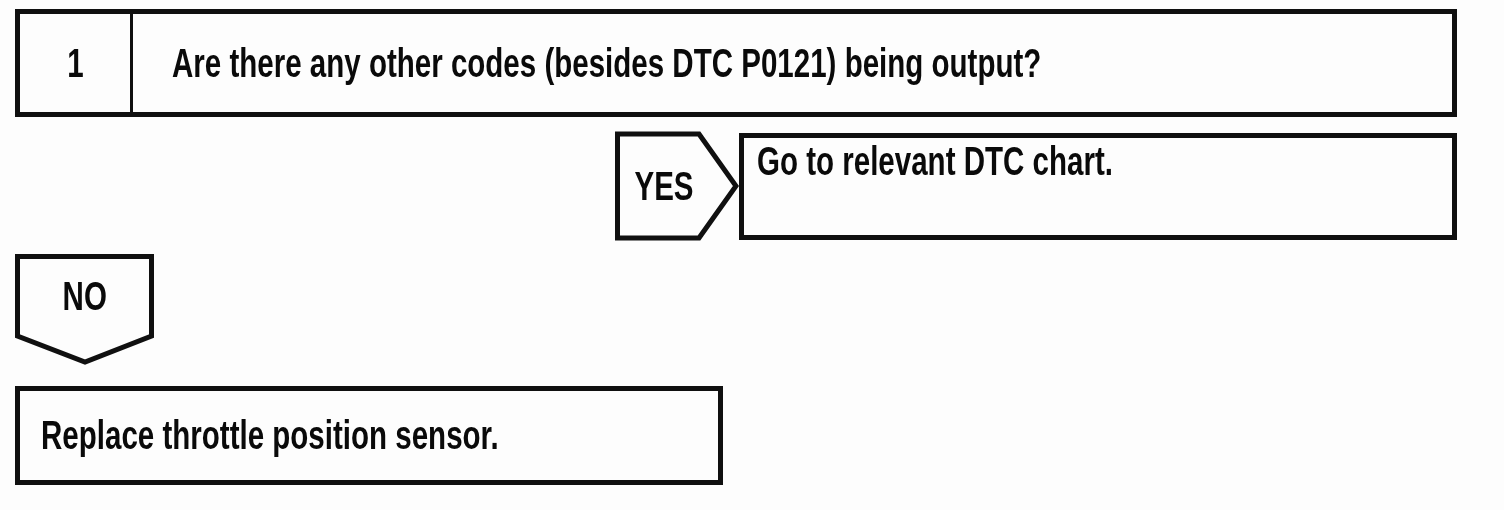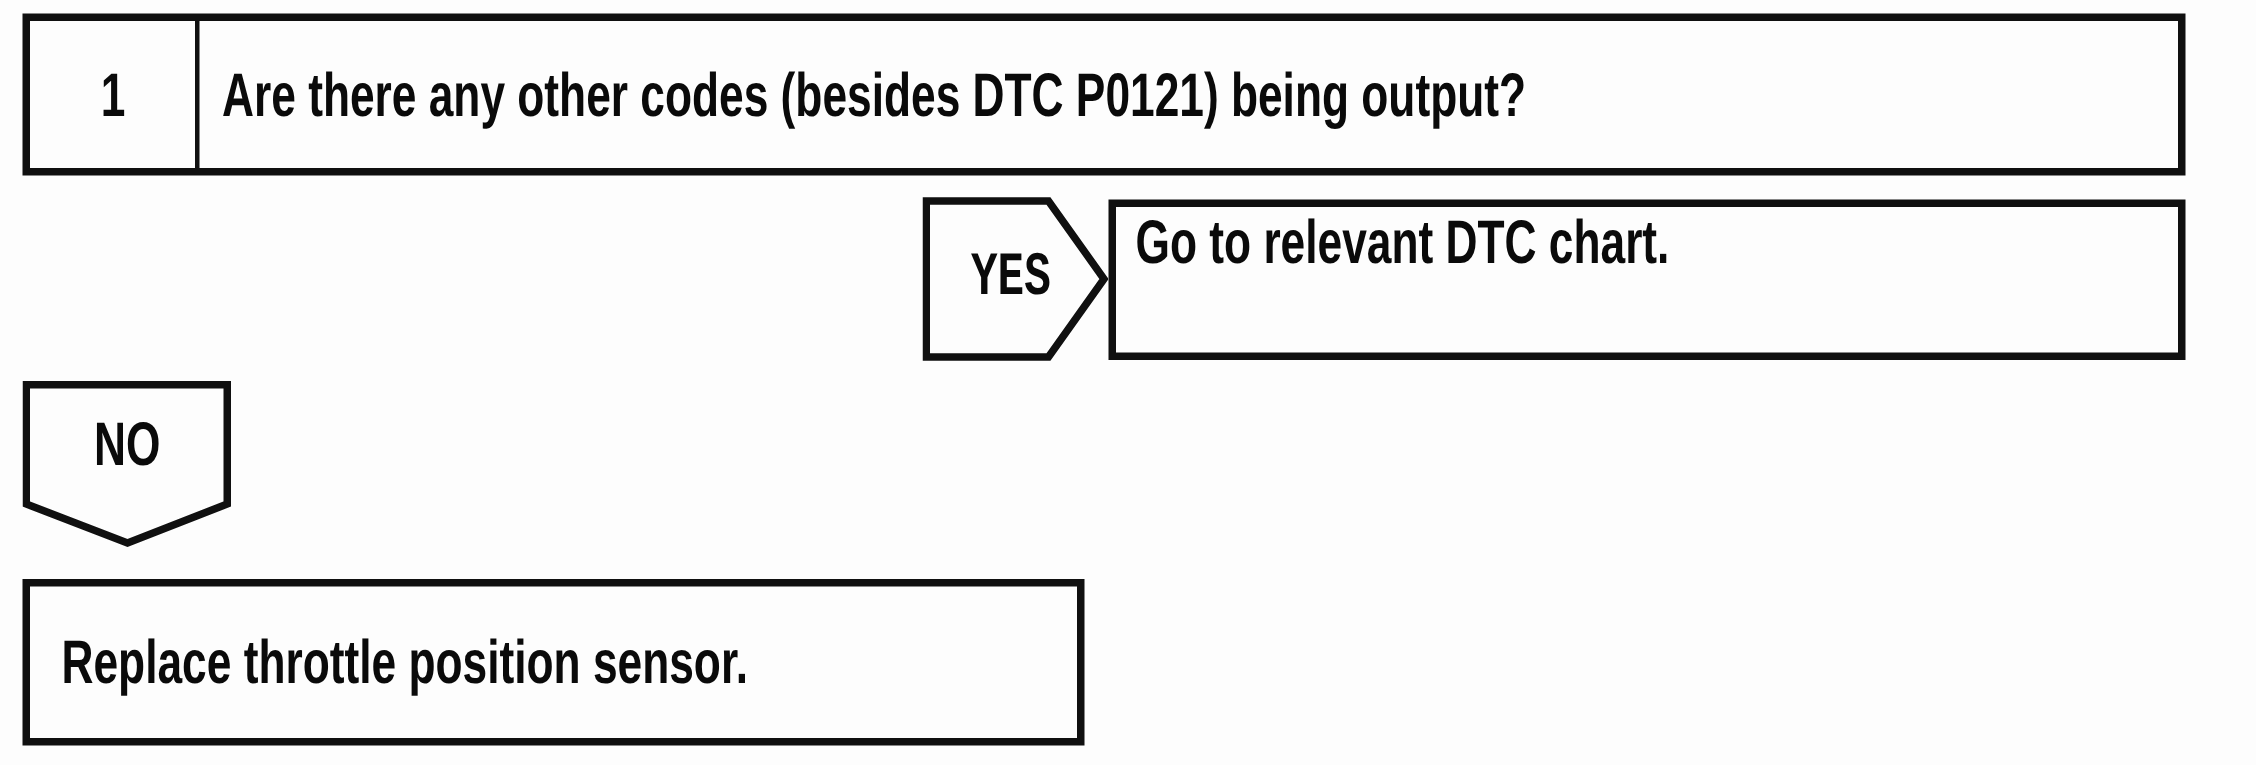--- a/index.html
+++ b/index.html
@@ -39,42 +39,43 @@
     width: 113px;
     border-right: 3px solid #101010;
     display: flex; align-items: center; justify-content: center;
     flex: none;
   }
   .q-text {
     flex: 1;
     display: flex; align-items: center;
     padding-left: 15px;
     overflow: hidden;
+    margin-left: 24px;
   }
 
   
   .shape { position: absolute; }
   .shape svg { display: block; }
   .shape-label {
     position: absolute;
     display: flex; align-items: center; justify-content: center;
   }
   .yes-shape { left: 615px; top: 131px; width: 124px; height: 110px; }
-  .yes-shape .shape-label { left: 16px; top: 3px; width: 86px; height: 104px; font-family: Liberation Mono, monospace; }
+  .yes-shape .shape-label { left: 6px; top: 3px; width: 86px; height: 104px; }
   .no-shape { left: 15px; top: 254px; width: 142px; height: 112px; }
   .no-shape .shape-label { left: 2px; top: 2px; width: 135px; height: 80px; }
 
   
   .yes-action {
     left: 739px; top: 133px; width: 718px; height: 107px;
     display: flex; align-items: flex-start;
     padding-left: 13px;
   }
   .no-action {
-    left: 15px; top: 386px; width: 708px; height: 111px;
+    left: 15px; top: 386px; width: 708px; height: 99px;
     display: flex; align-items: center;
     padding-left: 21px;
   }
 </style>
 </head>
 <body>
 
 <div class="canvas">
 
   <div class="box q-box">

